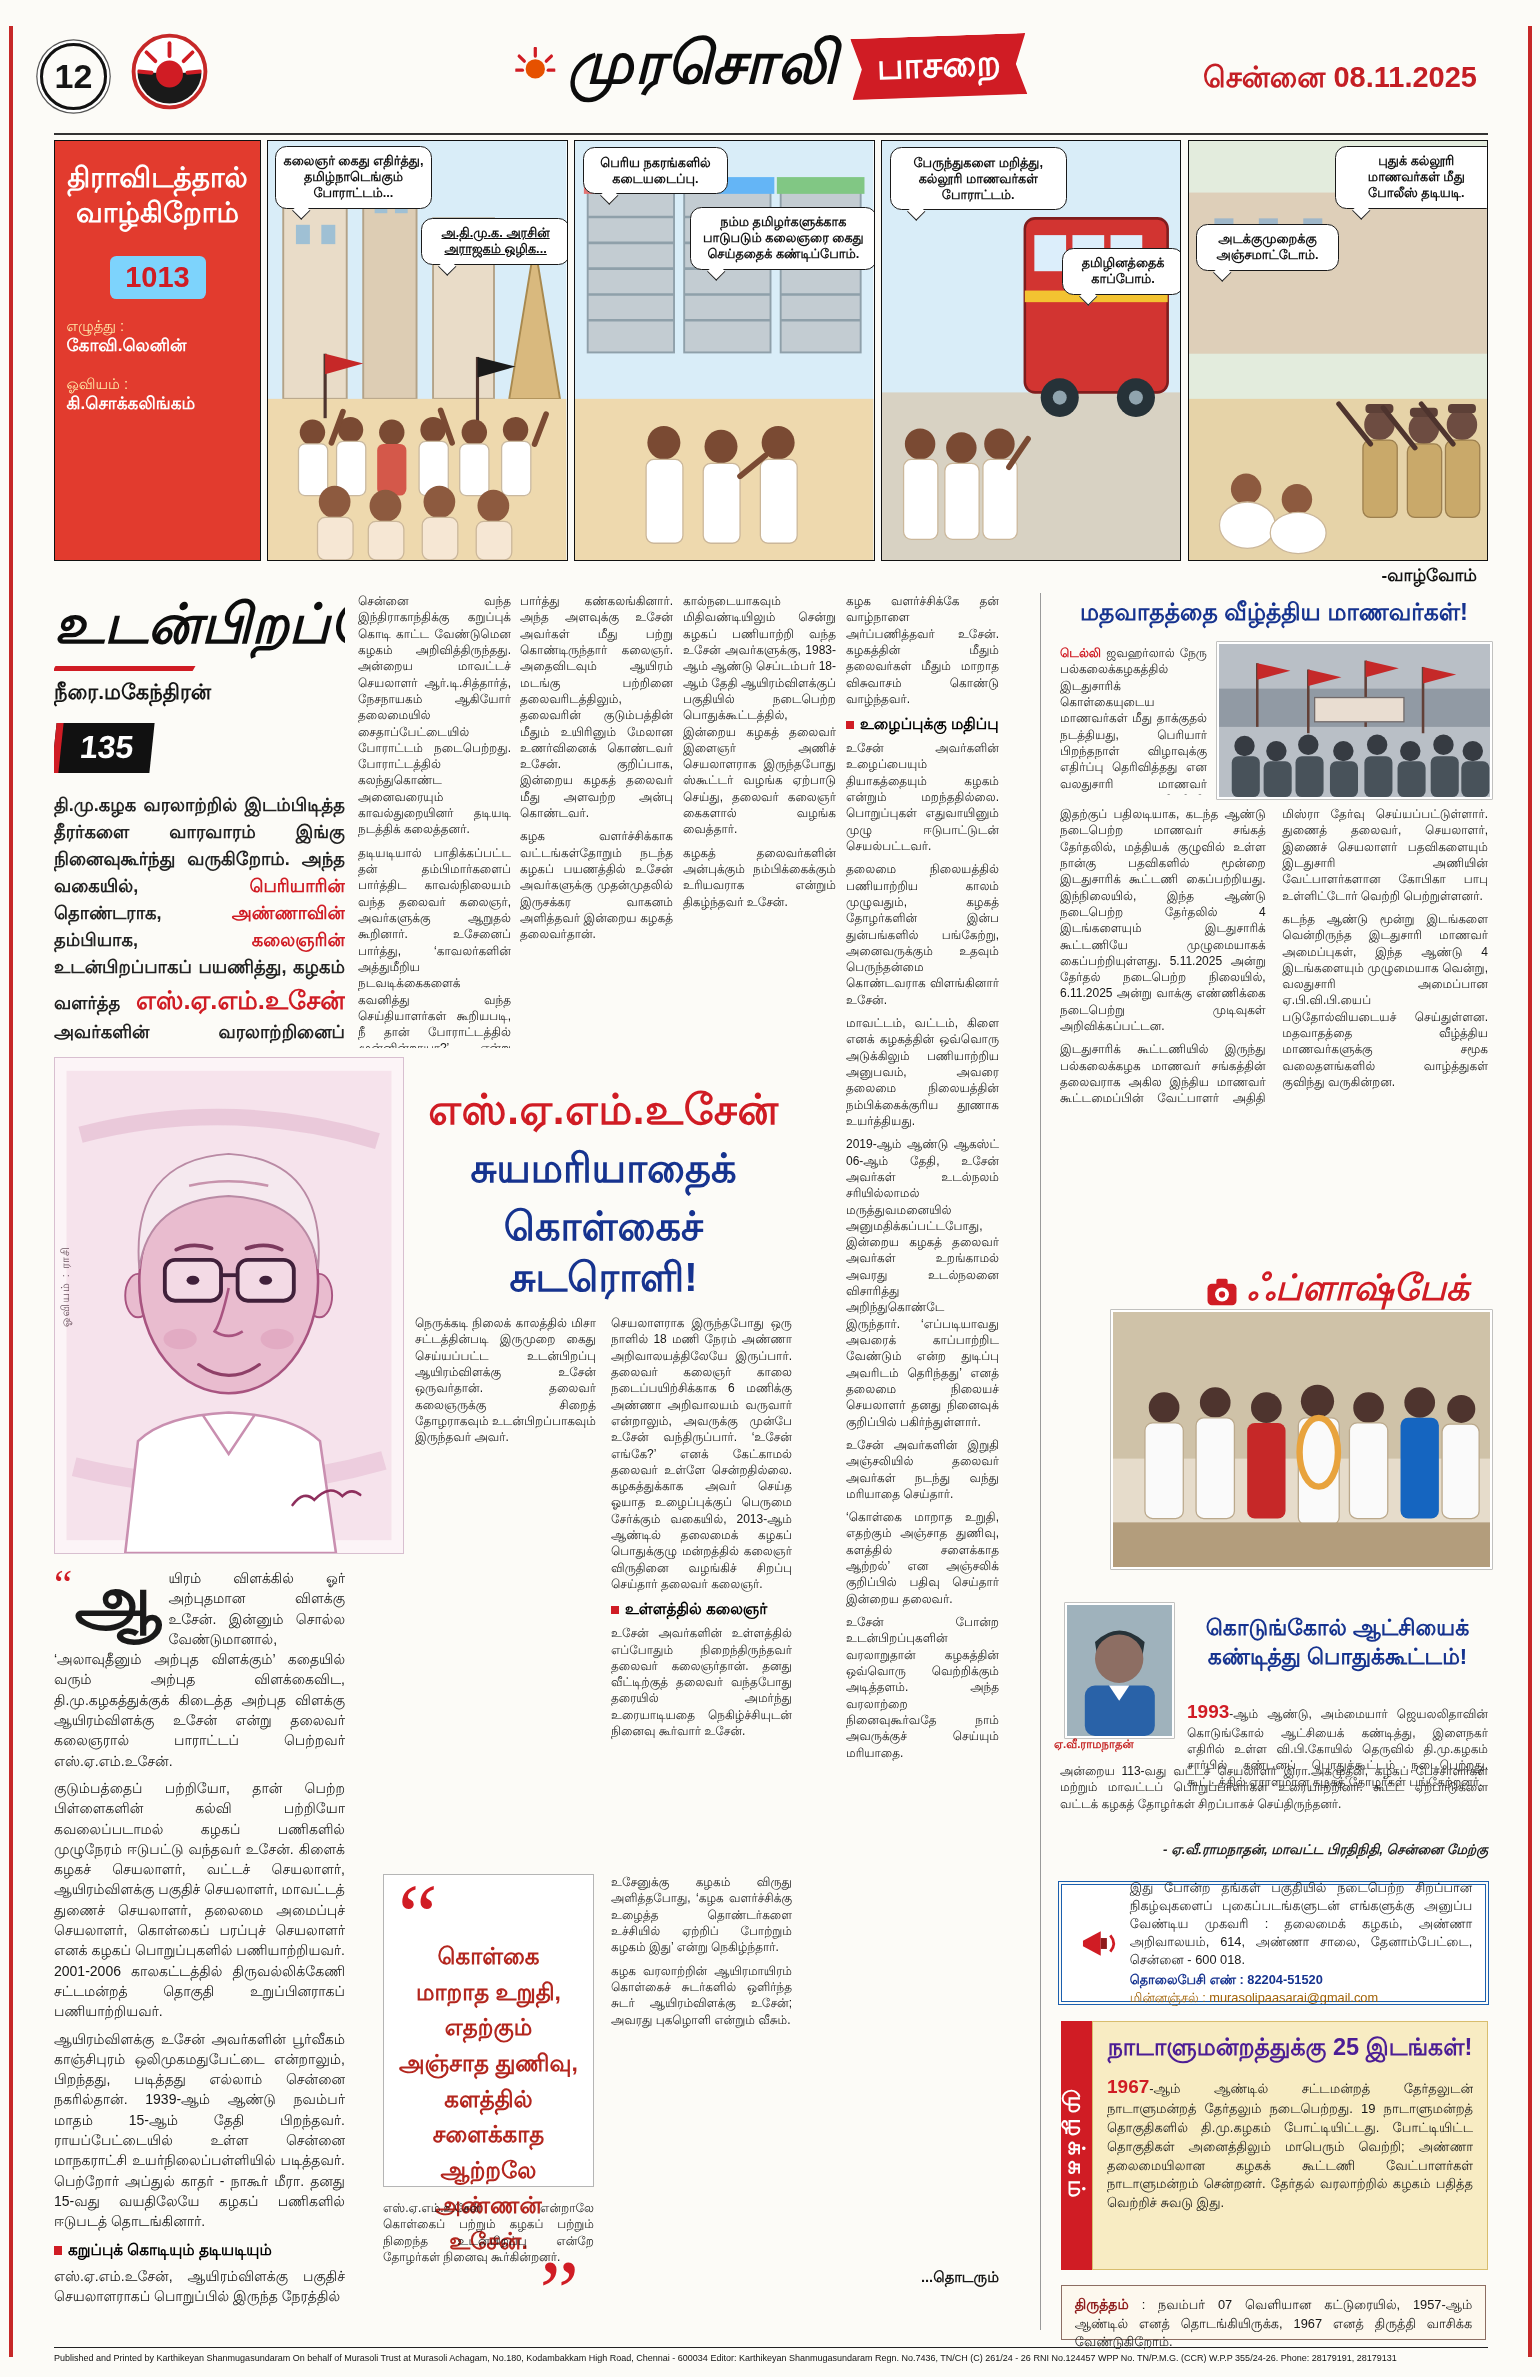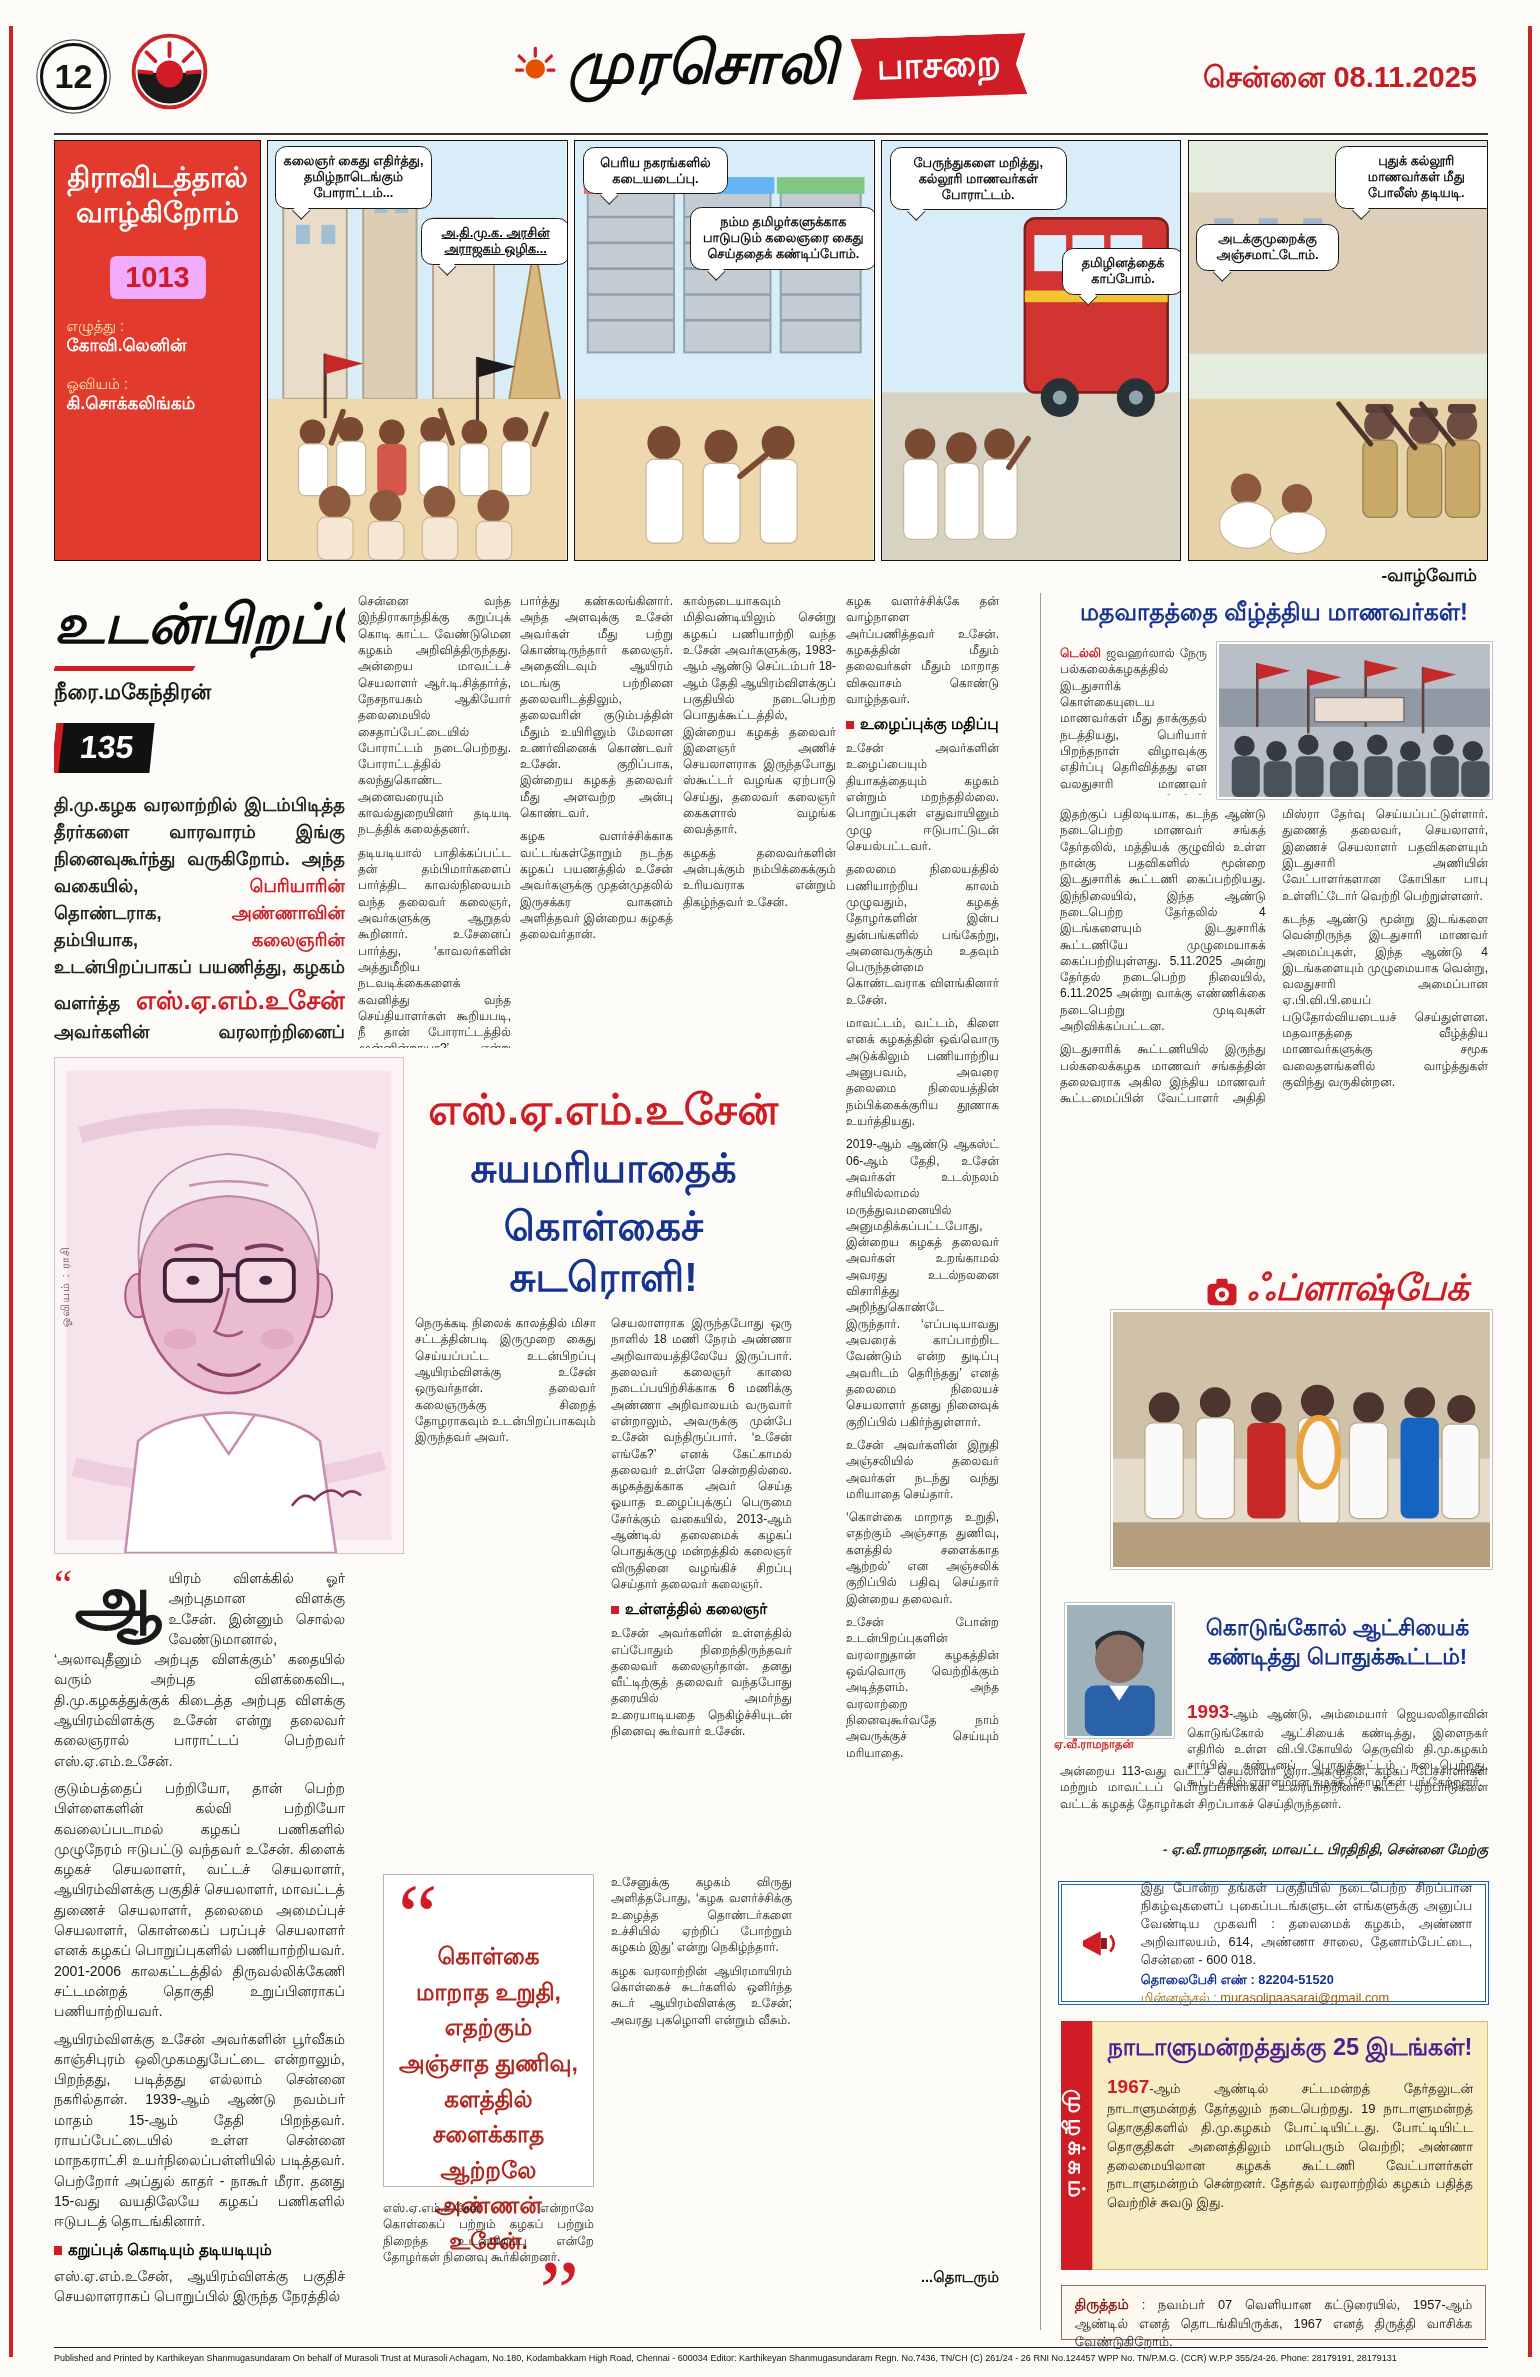--- a/index.html
+++ b/index.html
@@ -13,21 +13,21 @@
   .masthead{position:absolute;left:50%;top:29px;transform:translateX(-50%);display:flex;align-items:center;gap:12.8px;}
   .mast-title{font-family:"Liberation Serif",serif;font-style:italic;font-weight:800;font-size:59px;color:#0c0c0c;letter-spacing:1.3px;}
   .mast-ribbon{background:#d01c24;color:#fff;font-weight:800;font-size:36px;padding:7.7px 25.5px;transform:rotate(-2deg);
                clip-path:polygon(0 0,100% 0,94% 50%,100% 100%,0 100%,6% 50%);}
   .edition{position:absolute;right:64px;top:61px;font-size:29px;font-weight:800;color:#c41e24;}
   .header-rule{position:absolute;left:54px;top:133px;width:1434px;height:1.9px;background:#333;}
   
   .comic{position:absolute;left:54px;top:140px;width:1434px;height:421px;display:flex;gap:6.4px;}
   .comic-lead{flex:0 0 207px;background:#e23b2e;border:1.9px solid #111;color:#fff;padding:19px 11.5px;box-sizing:border-box;text-align:center;}
   .comic-title{font-size:28px;font-weight:800;line-height:1.25;}
-  .comic-ep{display:block;background:#f0abfc;color:#d01c24;font-size:29px;font-weight:800;border-radius:6.4px;
+  .comic-ep{display:block;background:#7dd3fc;color:#d01c24;font-size:29px;font-weight:800;border-radius:6.4px;
             padding:5.1px 0;width:96px;margin:25.5px auto 6.4px;}
   .credit-label{font-size:14.7px;color:#ffe9a8;margin-top:19px;text-align:left;}
   .credit-name{font-size:17px;font-weight:800;text-align:left;}
   .panel{position:relative;flex:1;border:1.9px solid #111;background:#fff;overflow:hidden;}
   .scene{position:absolute;inset:0;width:100%;height:100%;}
   .bub{position:absolute;background:#fff;border:1.9px solid #1a1a1a;border-radius:11.5px;padding:6.4px 7.7px;
        font-size:12.8px;line-height:1.25;font-weight:700;text-align:center;color:#111;}
   .bub::after{content:"";position:absolute;bottom:-8.3px;left:19px;width:11.5px;height:11.5px;background:#fff;
        border-right:1.9px solid #1a1a1a;border-bottom:1.9px solid #1a1a1a;transform:rotate(45deg);}
   .comic-caption{position:absolute;right:64px;top:566px;font-size:17px;font-weight:800;color:#111;text-align:center;}
@@ -65,21 +65,21 @@
   .twocol{column-count:2;column-gap:16.6px;}
   .photo{position:absolute;border:2.6px solid #fff;box-shadow:0 0 0 0.6px #9a9a9a;overflow:hidden;background:#ccc;}
   .photo svg{display:block;width:100%;height:100%;}
   .fb-head{position:absolute;text-align:right;font-family:"Liberation Serif",serif;font-style:italic;
            font-weight:800;font-size:36px;color:#d01c24;}
   .r-head2{position:absolute;font-size:22px;font-weight:800;color:#16338f;text-align:center;line-height:1.3;}
   .lead-year{color:#d01c24;font-weight:800;font-size:19px;}
   .sig{position:absolute;text-align:right;font-size:13.4px;font-weight:800;font-style:italic;color:#222;}
   .photo-cap{position:absolute;font-size:11.5px;font-weight:700;color:#c62828;text-align:left;}
   .notice{position:absolute;border:1.9px solid #1b5fae;outline:1.3px solid #1b5fae;outline-offset:2.6px;background:#fff;
-          display:flex;align-items:center;gap:20px;padding:10.2px 12.8px;box-sizing:border-box;}
+          display:flex;align-items:center;gap:9px;padding:10.2px 12.8px;box-sizing:border-box;}
   .notice-text{font-size:12.8px;line-height:1.4;text-align:justify;color:#1a1a1a;}
   .notice-phone{font-weight:800;color:#16338f;margin-top:2.6px;}
   .notice-mail{font-weight:400;color:#a16207;}
   .hist{position:absolute;display:flex;}
   .hist-strip{width:31px;background:#d01c24;display:flex;align-items:center;justify-content:center;}
   .hist-strip span{writing-mode:vertical-rl;color:#fff;font-size:22px;font-weight:800;letter-spacing:5.1px;}
   .hist-body{flex:1;background:#f8ecc3;border:1.9px solid #d8bd6e;padding:11.5px 14px;box-sizing:border-box;}
   .hist-head{font-size:23.6px;font-weight:800;color:#4c1d95;text-align:center;margin-bottom:9px;}
   .hist-text{font-size:13px;line-height:1.45;text-align:justify;}
   .corr{position:absolute;border:1.9px solid #8d6e63;background:#fdf8ee;padding:9px 12.8px;box-sizing:border-box;

